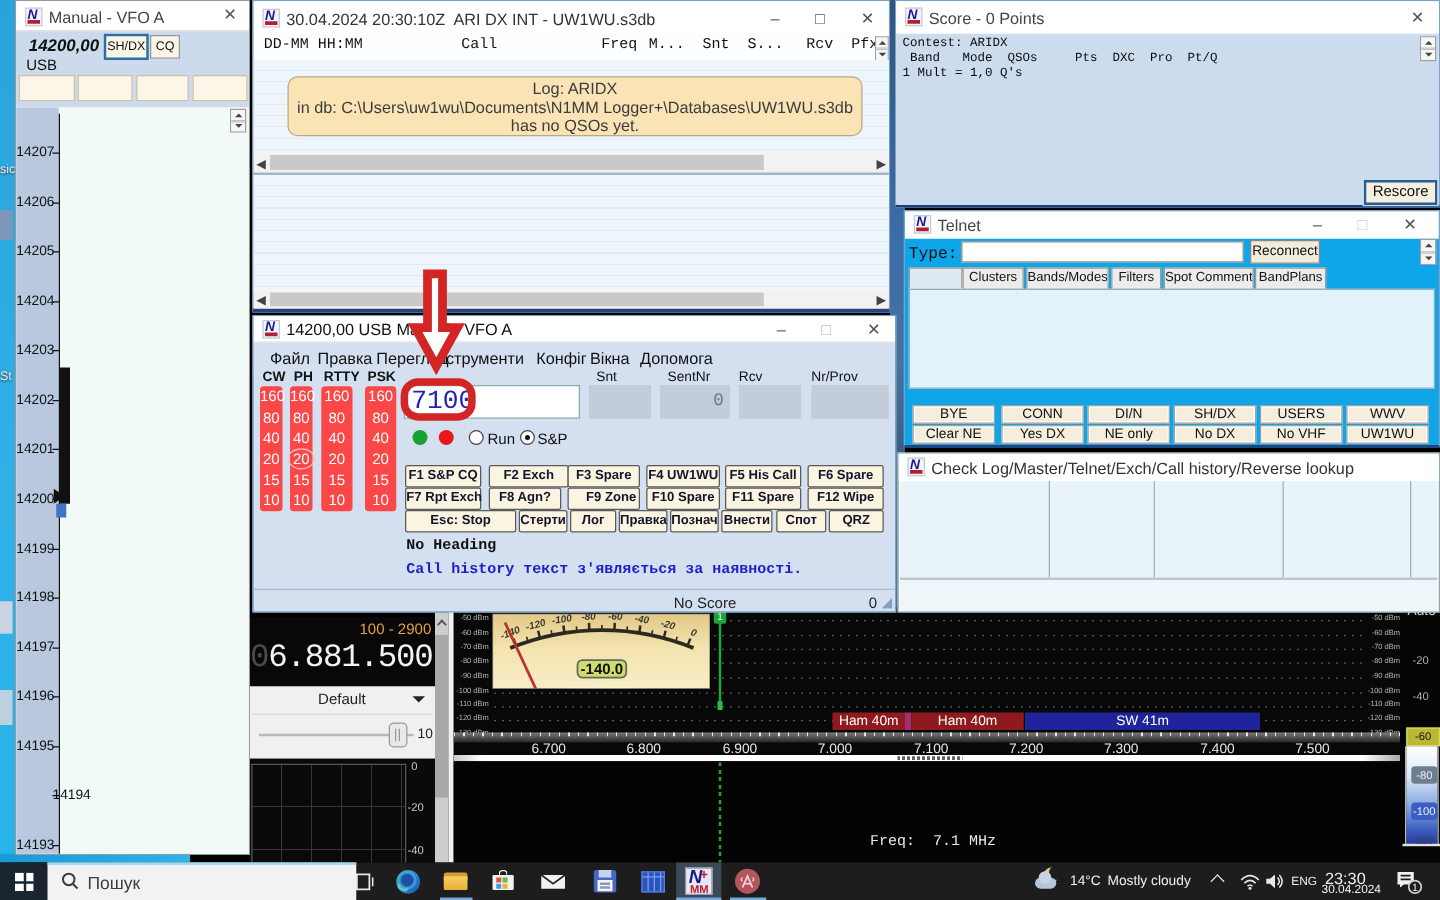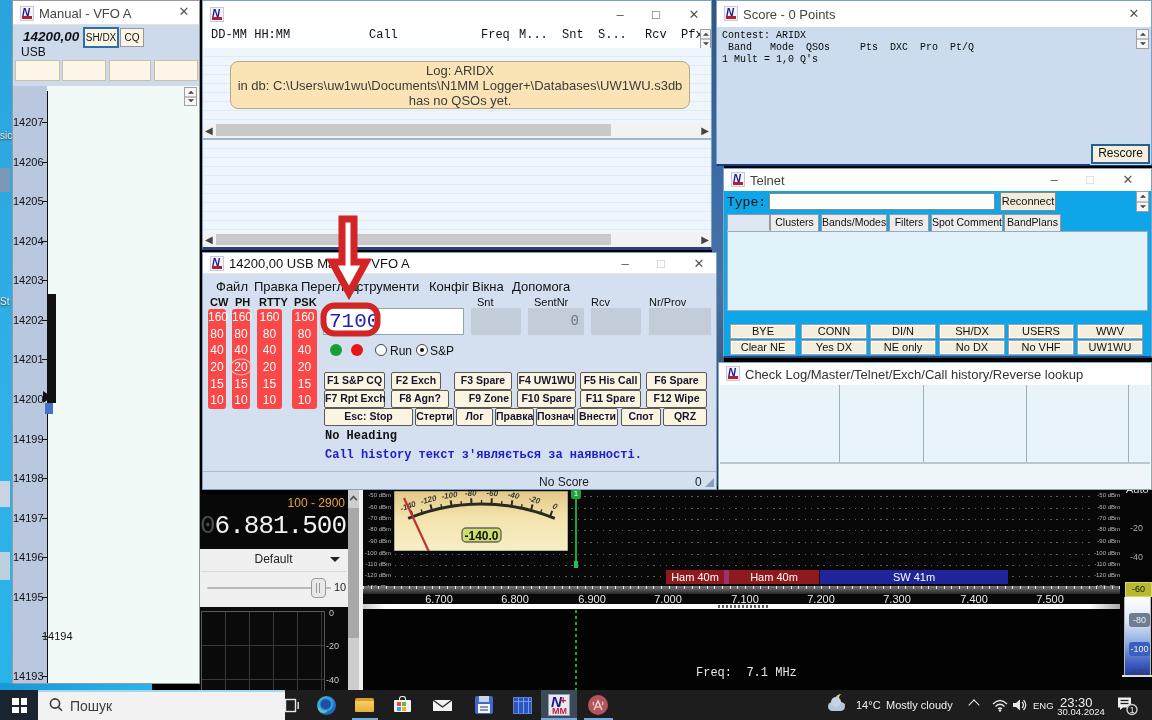--- a/index.html
+++ b/index.html
@@ -248,20 +248,21 @@
     </div>
     <div class="spin" style="right:2px; top:86px; height:19px;">
         <div class="u"></div>
         <div class="d"></div>
       </div>
   </div>
 
   <div class="win" id="logwin" style="left:202px; top:0; width:510px; height:250px; border-bottom:4px solid #27427e;">
     <div class="tbar" style="height:27px;">
       <div class="nmicon" style="top:6px;"></div>
+      <div class="ttext" style="top:7px; color:#333;">30.04.2024 20:30:10Z&nbsp; ARI DX INT - UW1WU.s3db</div>
       <div class="cap" style="right:76px; top:3px;">–</div>
       <div class="cap" style="right:40px; top:3px;">□</div>
       <div class="cap" style="right:2px; top:3px;">✕</div>
     </div>
     <div class="abs mono" style="left:0; top:27px; width:508px; height:20px; background:#fdfeff; font-size:12px; color:#111;">
       <span class="abs" style="left:8px;">DD-MM HH:MM</span>
       <span class="abs" style="left:166px;">Call</span>
       <span class="abs" style="left:278px;">Freq</span>
       <span class="abs" style="left:316px;">M...</span>
       <span class="abs" style="left:359px;">Snt</span>
@@ -366,21 +367,21 @@
     <div class="abs" style="left:127px; top:91px; width:12px; height:12px; border-radius:50%; background:#18a030;"></div>
     <div class="abs" style="left:148px; top:91px; width:12px; height:12px; border-radius:50%; background:#e81616;"></div>
     <div class="abs" style="left:172px; top:91px; width:12px; height:12px; border-radius:50%; background:#fff; border:1px solid #444;"></div>
     <span class="abs" style="left:187px; top:91px; font-size:12px; color:#111;">Run</span>
     <div class="abs" style="left:213px; top:91px; width:12px; height:12px; border-radius:50%; background:#fff; border:1px solid #444;">
       <div class="abs" style="left:3px; top:3px; width:4px; height:4px; border-radius:50%; background:#111;"></div>
       </div>
     <span class="abs" style="left:227px; top:91px; font-size:12px; color:#111;">S&amp;P</span>
 
     <div class="fk" style="left:121px; top:119px; width:61px;">F1 S&amp;P CQ</div>
-    <div class="fk" style="left:188px; top:119px; width:50px;">F2 Exch</div>
+    <div class="fk" style="left:188px; top:119px; width:64px;">F2 Exch</div>
     <div class="fk" style="left:251px; top:119px; width:58px;">F3 Spare</div>
     <div class="fk" style="left:314px; top:119px; width:59px;">F4 UW1WU</div>
     <div class="fk" style="left:377px; top:119px; width:61px;">F5 His Call</div>
     <div class="fk" style="left:443px; top:119px; width:61px;">F6 Spare</div>
     <div class="fk" style="left:121px; top:137px; width:61px;">F7 Rpt Exch</div>
     <div class="fk" style="left:188px; top:137px; width:58px;">F8 Agn?</div>
     <div class="fk" style="left:251px; top:137px; width:58px;padding-left:12px;">F9 Zone</div>
     <div class="fk" style="left:314px; top:137px; width:59px;">F10 Spare</div>
     <div class="fk" style="left:377px; top:137px; width:61px;">F11 Spare</div>
     <div class="fk" style="left:443px; top:137px; width:61px;">F12 Wipe</div>

